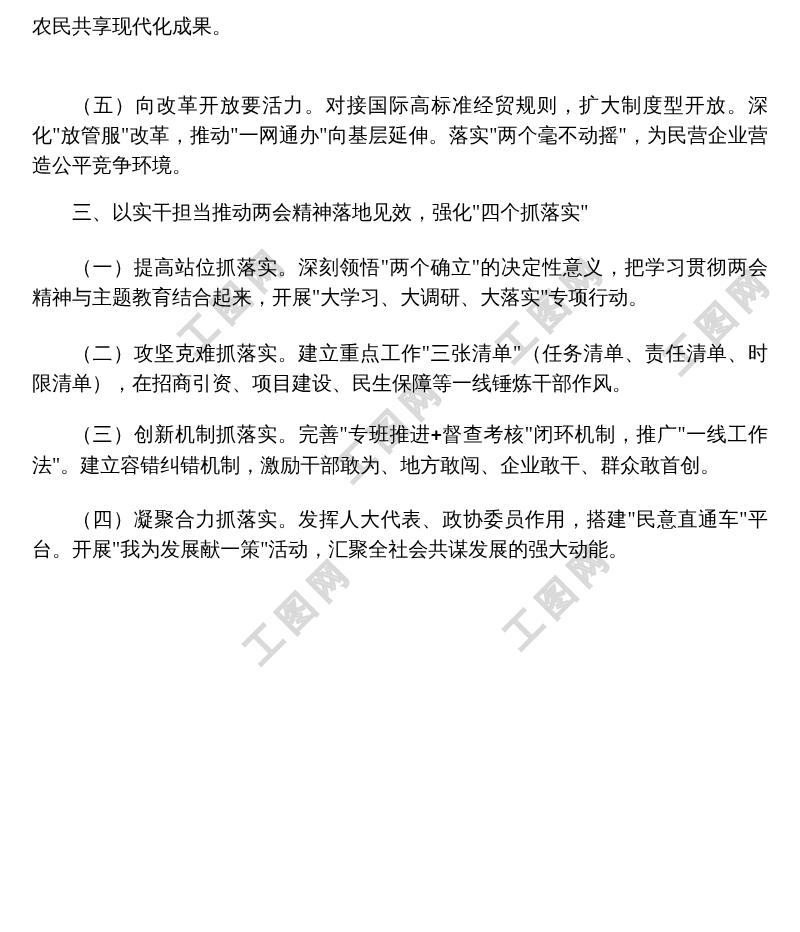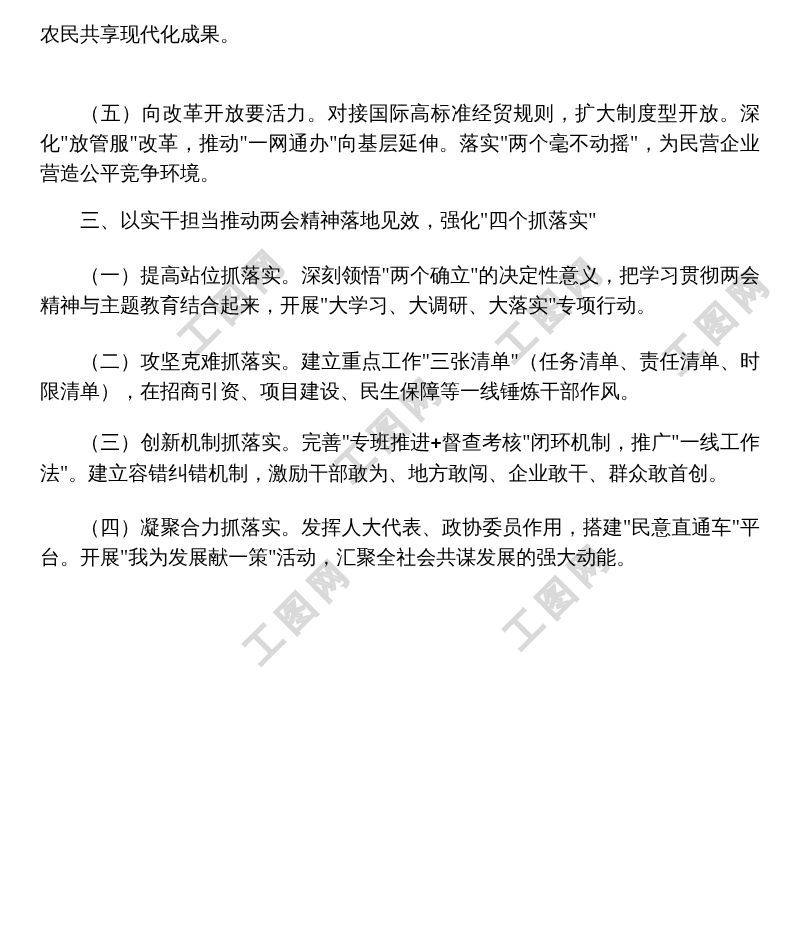--- a/index.html
+++ b/index.html
@@ -41,21 +41,21 @@
   
   .doc {
     position: relative;
     z-index: 1;
     padding: 3px 24px 0 24px;
     font-size: 20px;
     line-height: 30px;
     text-align: justify;
   }
   .doc p {
-    margin: 16px;
+    margin: 8px;
     text-indent: 2em;
   }
   .doc p.no-indent { text-indent: 0; }
   .p0 { margin-bottom: 49px !important; }
   .p1 { margin-bottom: 23px !important; }
   .p2 { margin-bottom: 17px !important; }
   .p3 { margin-bottom: 25px !important; }
   .p4 { margin-bottom: 26px !important; }
   .p5 { margin-bottom: 21px !important; }
   .p6 { margin-bottom: 24px !important; }

